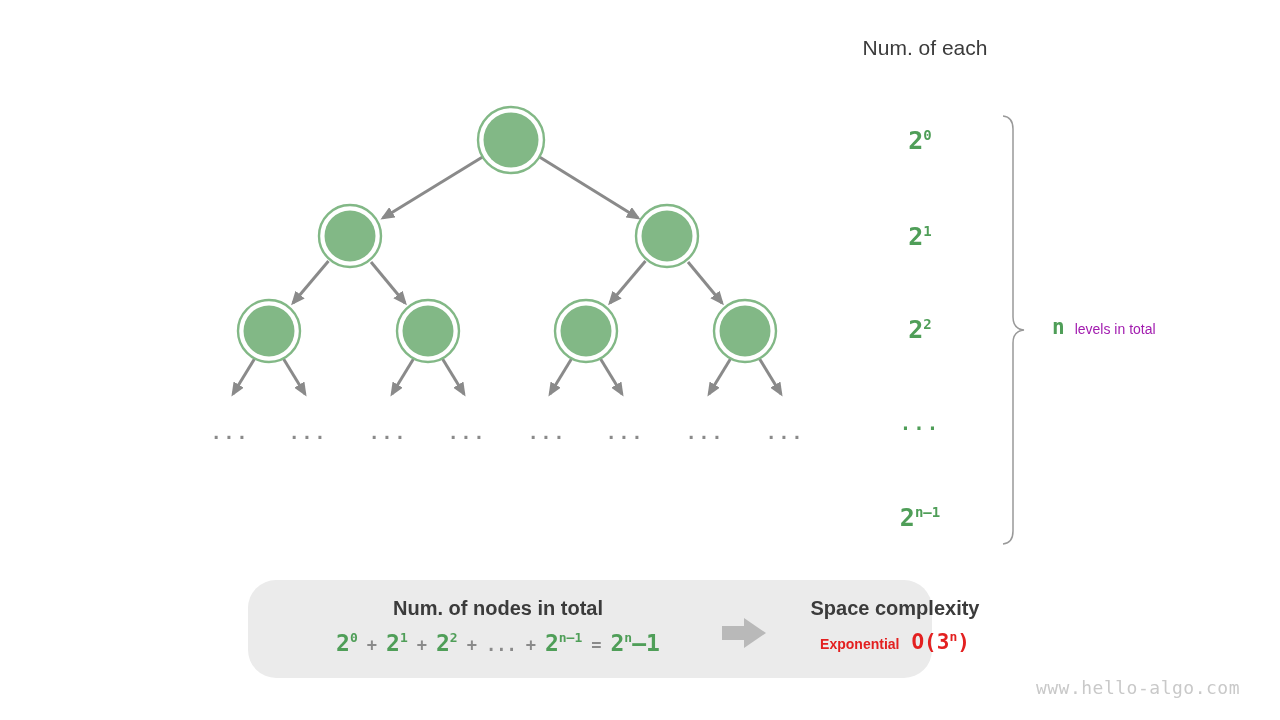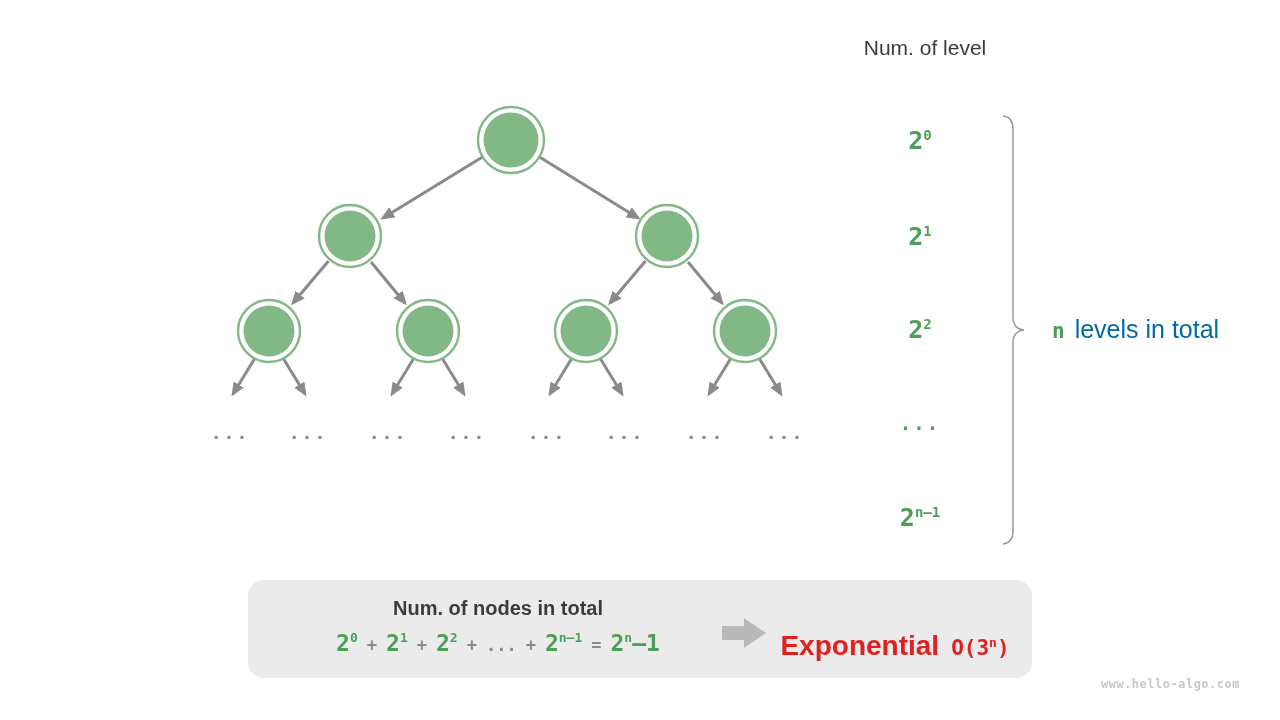--- a/index.html
+++ b/index.html
@@ -26,33 +26,33 @@
   .lvl-dots{font-size:19px;letter-spacing:2px;}
 
   
   .brace-label{
     position:absolute;left:1052px;top:315px;height:30px;display:flex;gap:10px;
     align-items:baseline;white-space:nowrap;
   }
   .brace-label .n-sym{
     color:#4f9e58;font-family:"DejaVu Sans Mono",monospace;font-weight:bold;font-size:21px;
   }
-  .brace-label .n-text{color:#0369a1;font-size:25px;}
+  .brace-label .n-text{color:#a21caf;font-size:14px;}
 
   
   .tree-ellipsis{
     position:absolute;top:420px;width:70px;margin-left:-35px;text-align:center;
     color:#8a8a8a;font-family:"DejaVu Sans Mono",monospace;font-weight:bold;
     font-size:18px;line-height:26px;letter-spacing:2px;
   }
 
   
   .summary-box{
-    position:absolute;left:248px;top:580px;width:784px;height:98px;
-    background:#ebebeb;border-radius:16px;
+    position:absolute;left:248px;top:580px;width:684px;height:98px;
+    background:#ebebeb;border-radius:28px;
   }
   .sum-title{
     position:absolute;top:14px;height:28px;line-height:28px;text-align:center;
     color:#3b3b3b;font-weight:bold;font-size:20px;white-space:nowrap;
   }
   .sum-title.left{left:10px;width:480px;}
   .sum-title.right{left:520px;width:254px;}
   .formula{
     position:absolute;left:10px;top:50px;width:480px;height:36px;
     display:flex;justify-content:center;align-items:baseline;gap:9px;
@@ -60,27 +60,27 @@
   }
   .formula .term{color:#4f9e58;font-size:23px;}
   .formula .fsup{font-size:13px;position:relative;top:-9px;}
   .formula .op{color:#8a8a8a;font-size:17px;}
   .block-arrow-wrap{position:absolute;left:470px;top:36px;width:52px;height:34px;}
   .complexity{
     position:absolute;left:520px;top:50px;width:254px;height:34px;
     display:flex;justify-content:center;align-items:baseline;gap:12px;
     color:#e32020;white-space:nowrap;
   }
-  .complexity .word{font-weight:bold;font-size:28px;}
+  .complexity .word{font-weight:bold;font-size:14px;}
   .complexity .notation{font-family:"DejaVu Sans Mono",monospace;font-weight:bold;font-size:21px;}
   .complexity .nsup{font-size:13px;position:relative;top:-8px;}
 
   .watermark{
     position:absolute;right:40px;top:677px;color:#c9c9c9;
-    font-family:"DejaVu Sans Mono",monospace;font-size:12px;letter-spacing:0.5px;font-weight:bold;
+    font-family:"DejaVu Sans Mono",monospace;font-size:18px;letter-spacing:0.5px;
   }
 </style>
 </head>
 <body>
 
 <div class="canvas">
 
   <svg class="tree-svg" viewBox="0 0 1280 720">
     <defs>
       <marker id="ah" markerUnits="userSpaceOnUse" markerWidth="14" markerHeight="12" refX="11" refY="6" orient="auto">
@@ -136,21 +136,21 @@
       <g>
         <circle cx="745" cy="331" r="31" fill="#ffffff" stroke="#82b886" stroke-width="2.4"></circle>
         <circle cx="745" cy="331" r="25.5" fill="#82b886"></circle>
       </g>
     </g>
 
     <path d="M 1003 116 Q 1013 117 1013 129 L 1013 317 Q 1013 329 1024 330 Q 1013 331 1013 343 L 1013 531 Q 1013 543 1003 544" fill="none" stroke="#999999" stroke-width="1.5"></path>
   </svg>
 
   <div class="lvl-header">
-    <div>Num. of level</div>
+    <div>Num. of each</div>
   </div>
 
   <div class="lvl-label" style="top:124px">
     <span>2</span><span class="sup">0</span>
   </div>
   <div class="lvl-label" style="top:220px">
     <span>2</span><span class="sup">1</span>
   </div>
   <div class="lvl-label" style="top:313px">
     <span>2</span><span class="sup">2</span>
@@ -190,20 +190,21 @@
       <span class="op">=</span>
       <span class="term"><span>2</span><span class="fsup">n</span><span>–1</span></span>
     </div>
 
     <div class="block-arrow-wrap">
       <svg width="52" height="34" viewBox="0 0 52 34">
         <polygon points="4,10 26,10 26,2 48,17 26,32 26,24 4,24" fill="#b9b9b9"></polygon>
       </svg>
     </div>
 
+    <div class="sum-title right">Space complexity</div>
     <div class="complexity">
       <span class="word">Exponential</span>
       <span class="notation"><span>O(3</span><span class="nsup">n</span><span>)</span></span>
     </div>
   </div>
 
   <div class="watermark">www.hello-algo.com</div>
 </div>
 
 </body></html>

